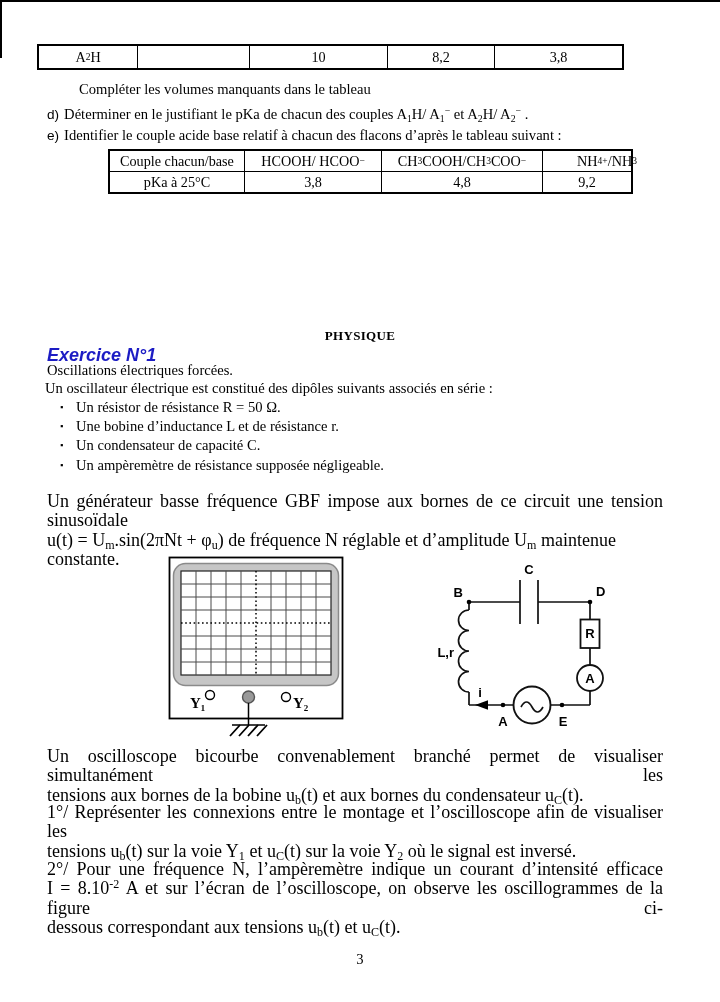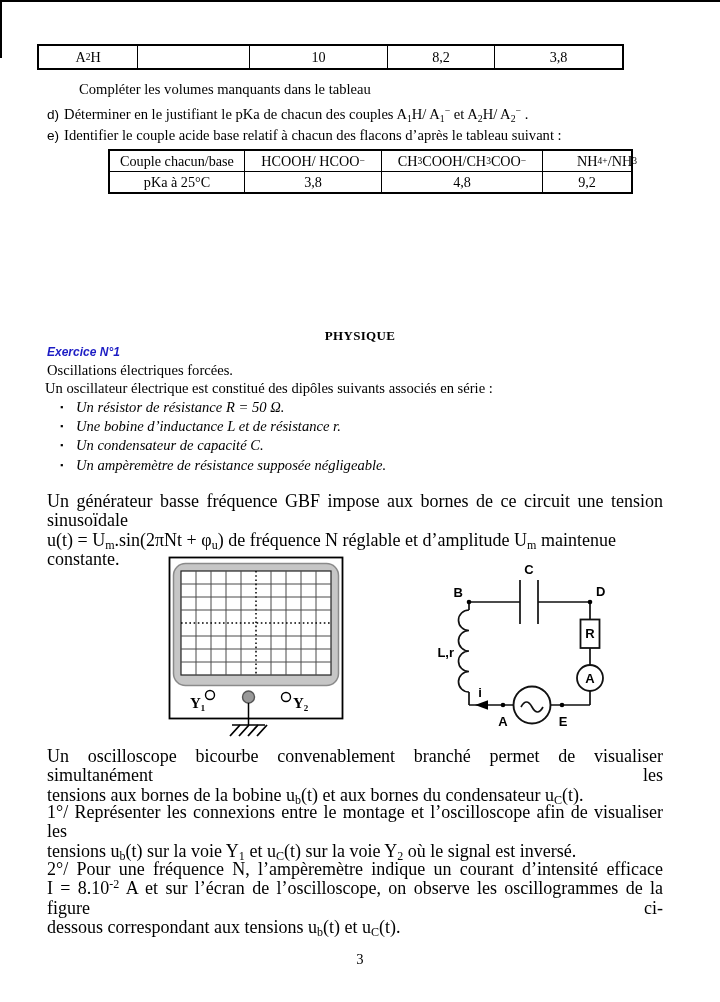--- a/index.html
+++ b/index.html
@@ -21,23 +21,23 @@
   .line{position:absolute;font-size:14.6px;white-space:nowrap;}
   .sansfx{font-family:"Liberation Sans",sans-serif;font-size:13.6px;margin-right:5px;}
   .para{position:absolute;width:616px;left:47px;}
   .pline{font-size:18px;line-height:19.3px;}
   .just{text-align:justify;text-align-last:justify;}
   sub{font-size:67%;vertical-align:-0.28em;line-height:0;}
   sup{font-size:67%;vertical-align:0.5em;line-height:0;}
   .heading{position:absolute;left:47px;width:626px;text-align:center;
            font-weight:bold;font-size:13px;letter-spacing:.3px;}
   .exo{position:absolute;left:47px;font-family:"Liberation Sans",sans-serif;
-       font-weight:bold;font-style:italic;font-size:12px;}
+       font-weight:bold;font-style:italic;font-size:18px;}
   .bullets{position:absolute;left:60px;}
-  .bullet-row{line-height:19.2px;font-size:14.6px;font-style:italic;}
+  .bullet-row{line-height:19.2px;font-size:14.6px;}
   .bmark{display:inline-block;width:16px;font-size:9px;vertical-align:2px;}
   .pagenum{position:absolute;left:47px;width:626px;text-align:center;font-size:14.6px;}
   svg text{fill:#000;}
   .cktlabel{font-family:"Liberation Sans",sans-serif;font-weight:bold;font-size:13px;}
   .ylabel{font-family:"Liberation Serif","DejaVu Serif",serif;font-weight:bold;font-size:15px;}
 </style>
 </head>
 <body>
 
 <div class="abs edge" style="left:0;top:0;width:720px;height:2px;"></div>

